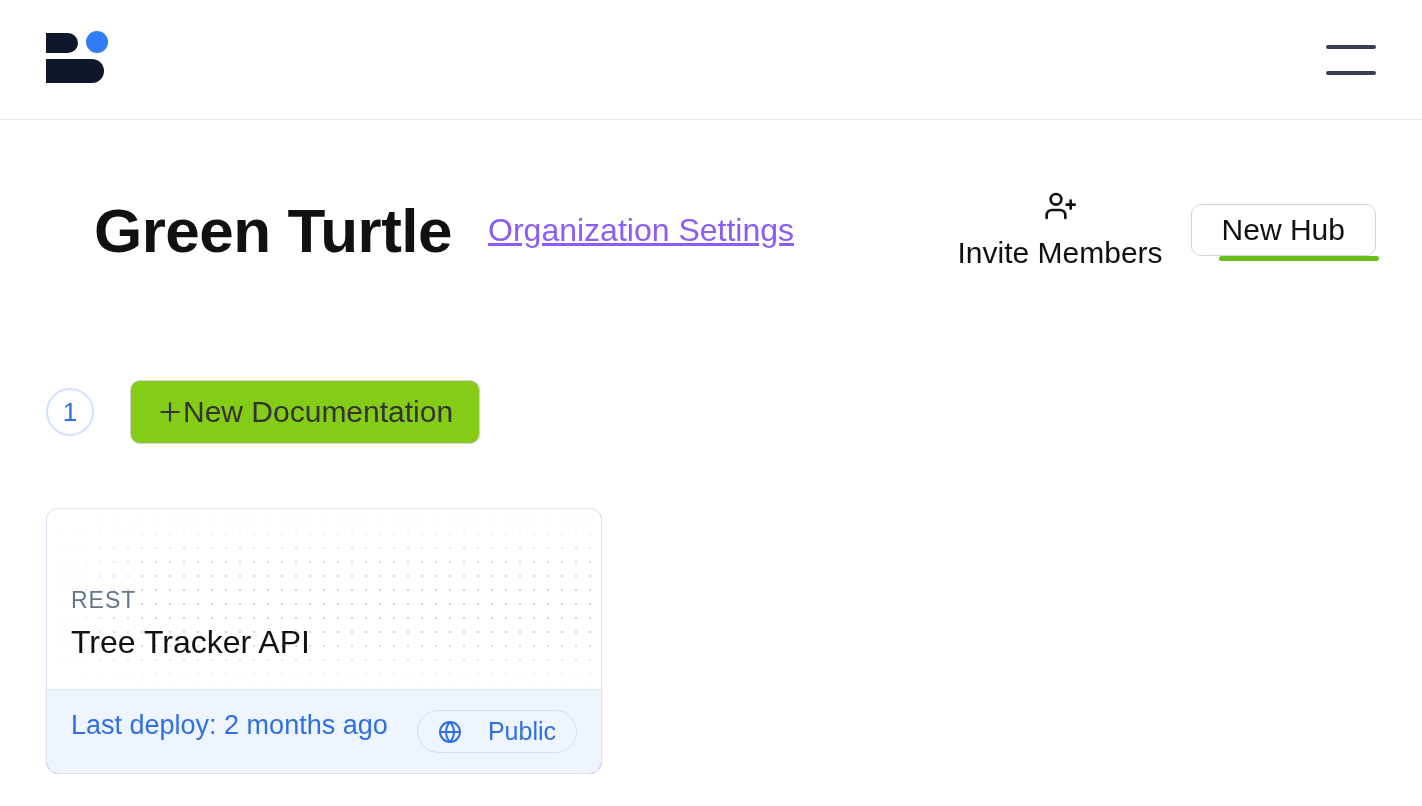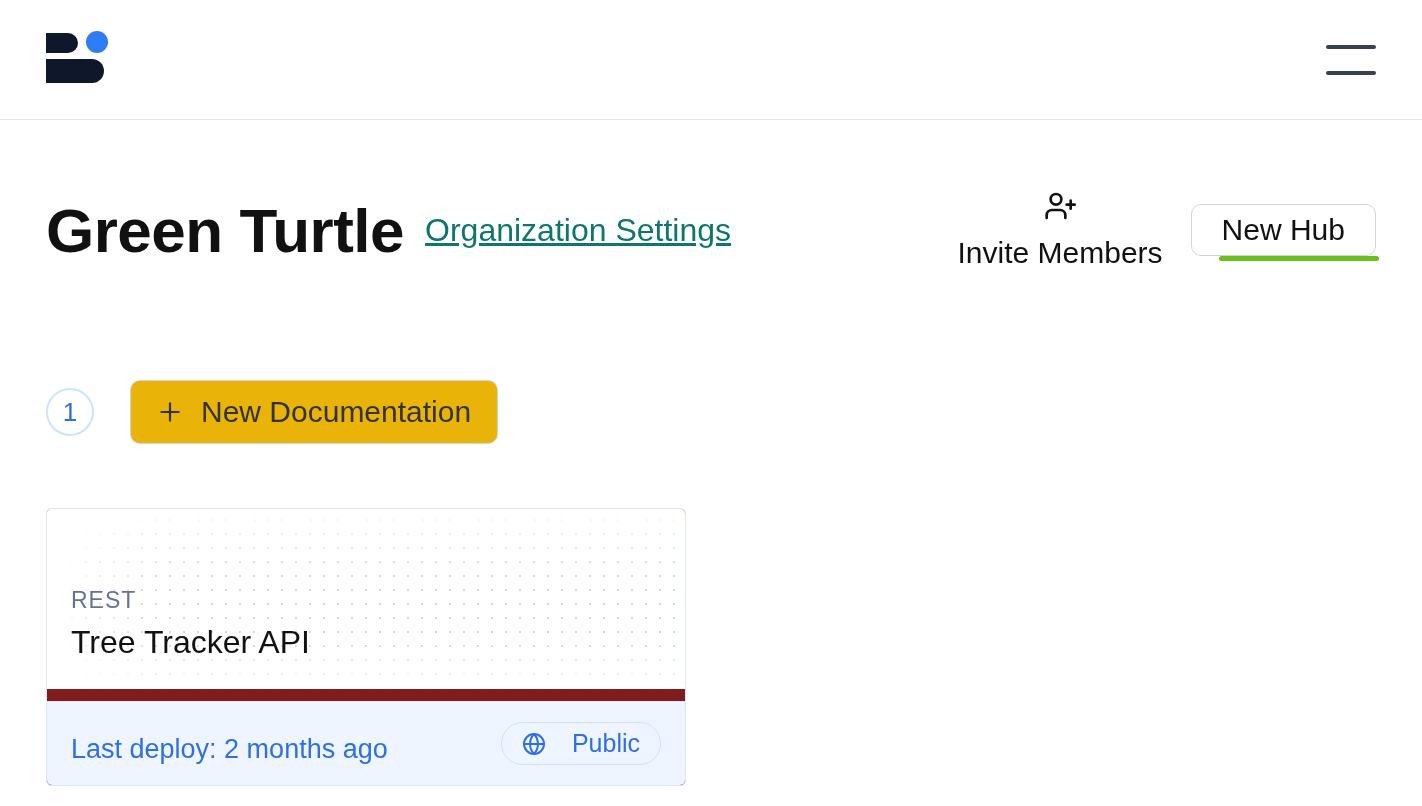--- a/index.html
+++ b/index.html
@@ -64,31 +64,32 @@
     height: 4px;
     background: #374151;
     border-radius: 2px;
   }
 
   
   .main { padding: 70px 46px 0 46px; }
   .header-row {
     display: flex;
     align-items: center;
-    gap: 21px;
+    gap: 36px;
+    margin-left: 48px;
   }
   .org-title {
     font-size: 62px;
     font-weight: 700;
     letter-spacing: -0.5px;
     color: #111;
   }
   .org-settings-link {
     font-size: 32px;
-    color: #0f766e;
+    color: #8b5cf6;
     text-decoration: underline;
     cursor: pointer;
   }
   .header-actions {
     margin-left: auto;
     display: flex;
     align-items: center;
     gap: 28px;
   }
   .invite-members {
@@ -141,38 +142,37 @@
     align-items: center;
     justify-content: center;
     font-size: 26px;
     color: #2f6fe4;
     font-weight: 500;
   }
   .new-doc-btn {
     margin-left: 16px;
     display: flex;
     align-items: center;
-    gap: 18px;
     font-size: 30px;
     color: #333;
-    background: #eab308;
+    background: #84cc16;
     border: 1px solid #d1d5db;
     border-radius: 10px;
     padding: 14px 26px;
     cursor: pointer;
   }
 
   
   .card {
     margin-top: 64px;
-    width: 640px;
+    width: 556px;
     border: 1px solid #dbe7f5;
-    border-radius: 6px;
+    border-radius: 12px;
     overflow: hidden;
-    background: #7f1d1d;
+    background: #8b5cf6;
   }
   .card-top {
     position: relative;
     padding: 78px 24px 28px 24px;
     background-image: radial-gradient(circle, rgba(0,0,0,0.16) 1px, transparent 1px);
     background-size: 14px 14px;
     background-position: 4px 4px;
     background-color: #fff;
   }
   .card-top-fade {
@@ -195,24 +195,23 @@
     font-size: 32px;
     font-weight: 500;
     color: #111;
     margin-top: 10px;
     z-index: 1;
   }
   .card-bottom {
     background: #eef5ff;
     padding: 20px 24px;
     display: flex;
-    align-items: flex-end;
+    align-items: flex-start;
     justify-content: space-between;
     border-top: 1px solid #dbe7f5;
-    margin-top: 12px;
   }
   .deploy-text {
     font-size: 27px;
     color: #2f6fe4;
   }
   .public-pill {
     display: flex;
     align-items: center;
     gap: 26px;
     font-size: 25px;

